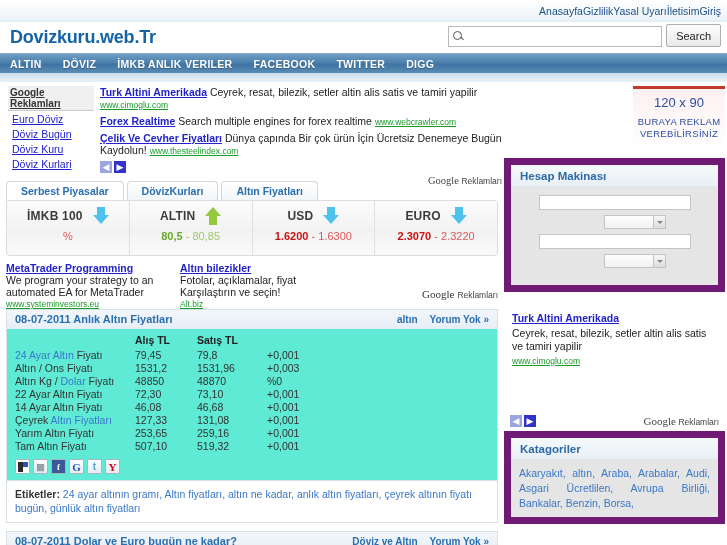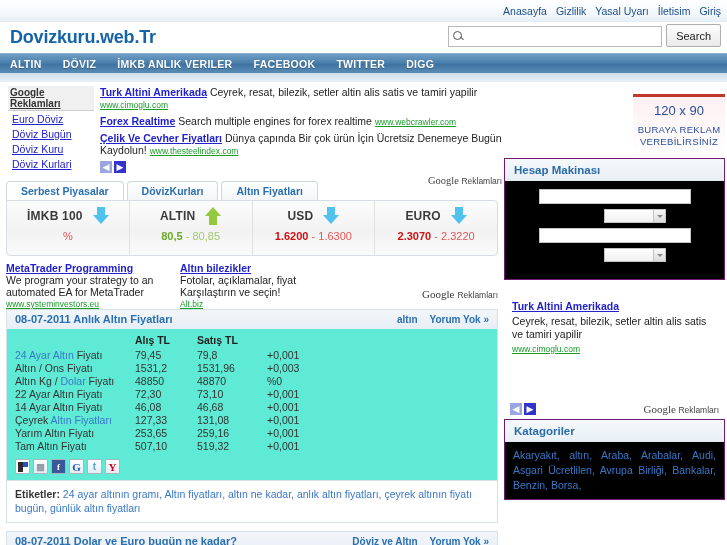--- a/index.html
+++ b/index.html
@@ -20,21 +20,20 @@
     background: linear-gradient(to bottom, #ffffff 0%, #f4f8fb 60%, #e8f0f7 100%);
     border-bottom: 1px solid #e2ecf3;
     display: flex;
     justify-content: flex-end;
     align-items: center;
     padding-right: 6px;
   }
   .topbar a {
     color: #1a4f8a;
     font-size: 10.5px;
-    margin-left: 9px;
   }
 
   
   .header {
     height: 31px;
     display: flex;
     align-items: center;
     background: #ffffff;
     padding: 0 6px 0 10px;
     position: relative;
@@ -379,22 +378,22 @@
     background: #fff;
     padding: 6px 8px 7px;
     font-size: 10.5px;
     line-height: 14px;
     color: #3a78c8;
   }
   .tags b { color: #333; }
 
   
   .widget {
-    border: 1px solid #701a75;
-    background: #000000;
+    border: 7px solid #701a75;
+    background: #e5e5e5;
     margin-bottom: 6px;
   }
   .widget-head {
     background: linear-gradient(to bottom, #f6f9fb, #e8eff5);
     border-bottom: 1px solid #e0e8ee;
     height: 22px;
     display: flex;
     align-items: center;
     padding-left: 9px;
     font-size: 11.5px;
@@ -682,21 +681,21 @@
           <a>Döviz ve Altın</a>
           <a>Yorum Yok »</a>
         </span>
       </div>
     </div>
 
   </div>
 
   <div class="col-right">
 
-    <div style="height:76px;display:flex;justify-content:flex-end;padding-top:4px;align-items:flex-end;">
+    <div style="height:76px;display:flex;justify-content:flex-end;padding-top:4px;">
       <div class="adbanner">
         <div class="sz">120 x 90</div>
         <div class="tx">
           <div>BURAYA REKLAM</div>
           <div>VEREBİLİRSİNİZ</div>
         </div>
       </div>
     </div>
 
     <div class="widget">

